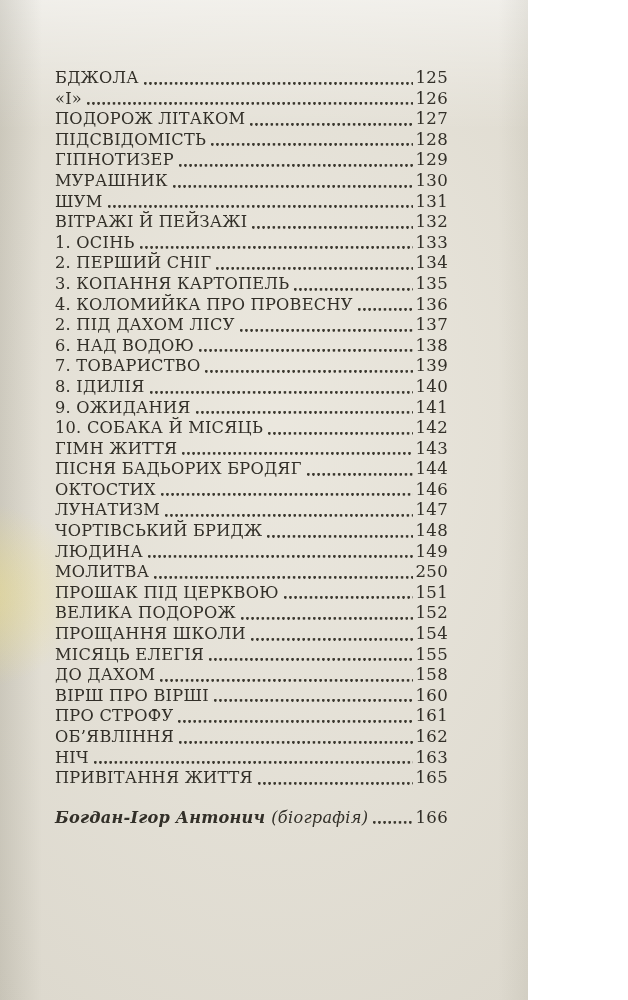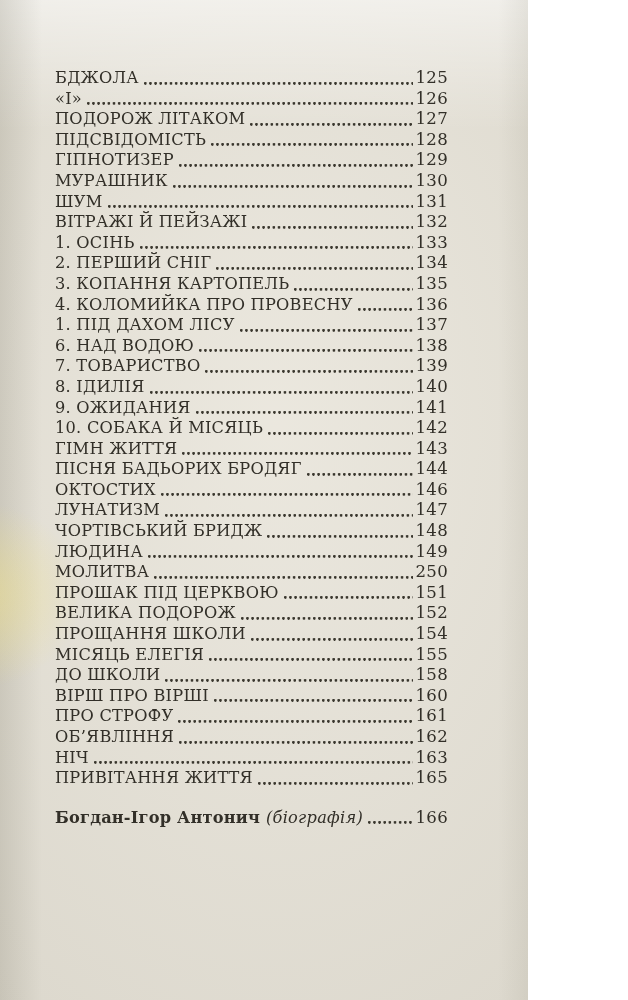--- a/index.html
+++ b/index.html
@@ -48,21 +48,21 @@
     background-size: 5.15px 5px;
     background-repeat: repeat-x;
   }
   .pagenum {
     flex: 0 0 auto;
     min-width: 34px;
     text-align: right;
     font-size: 16.6px;
   }
   .bio-row { margin-top: 19px; }
-  .bio-name { font-weight: bold; letter-spacing: 0.2px; }
+  .bio-name { font-weight: bold; letter-spacing: 0.2px; font-style: italic; }
   .bio-suffix { font-style: italic; margin-left: 6px; }
 </style>
 </head>
 <body>
 
 <div class="page">
   <div class="toc">
 
   <div class="toc-row">
     <span class="toc-title">БДЖОЛА</span>
@@ -118,21 +118,21 @@
     <span class="toc-title">3. КОПАННЯ КАРТОПЕЛЬ</span>
     <span class="leader"></span>
     <span class="pagenum">135</span>
   </div>
       <div class="toc-row">
     <span class="toc-title">4. КОЛОМИЙКА ПРО ПРОВЕСНУ</span>
     <span class="leader"></span>
     <span class="pagenum">136</span>
   </div>
       <div class="toc-row">
-    <span class="toc-title">1. ПІД ДАХОМ ЛІСУ</span>
+    <span class="toc-title">2. ПІД ДАХОМ ЛІСУ</span>
     <span class="leader"></span>
     <span class="pagenum">137</span>
   </div>
       <div class="toc-row">
     <span class="toc-title">6. НАД ВОДОЮ</span>
     <span class="leader"></span>
     <span class="pagenum">138</span>
   </div>
       <div class="toc-row">
     <span class="toc-title">7. ТОВАРИСТВО</span>
@@ -203,21 +203,21 @@
     <span class="toc-title">ПРОЩАННЯ ШКОЛИ</span>
     <span class="leader"></span>
     <span class="pagenum">154</span>
   </div>
       <div class="toc-row">
     <span class="toc-title">МІСЯЦЬ ЕЛЕГІЯ</span>
     <span class="leader"></span>
     <span class="pagenum">155</span>
   </div>
       <div class="toc-row">
-    <span class="toc-title">ДО ШКОЛИ</span>
+    <span class="toc-title">ДО ДАХОМ</span>
     <span class="leader"></span>
     <span class="pagenum">158</span>
   </div>
       <div class="toc-row">
     <span class="toc-title">ВІРШ ПРО ВІРШІ</span>
     <span class="leader"></span>
     <span class="pagenum">160</span>
   </div>
       <div class="toc-row">
     <span class="toc-title">ПРО СТРОФУ</span>

